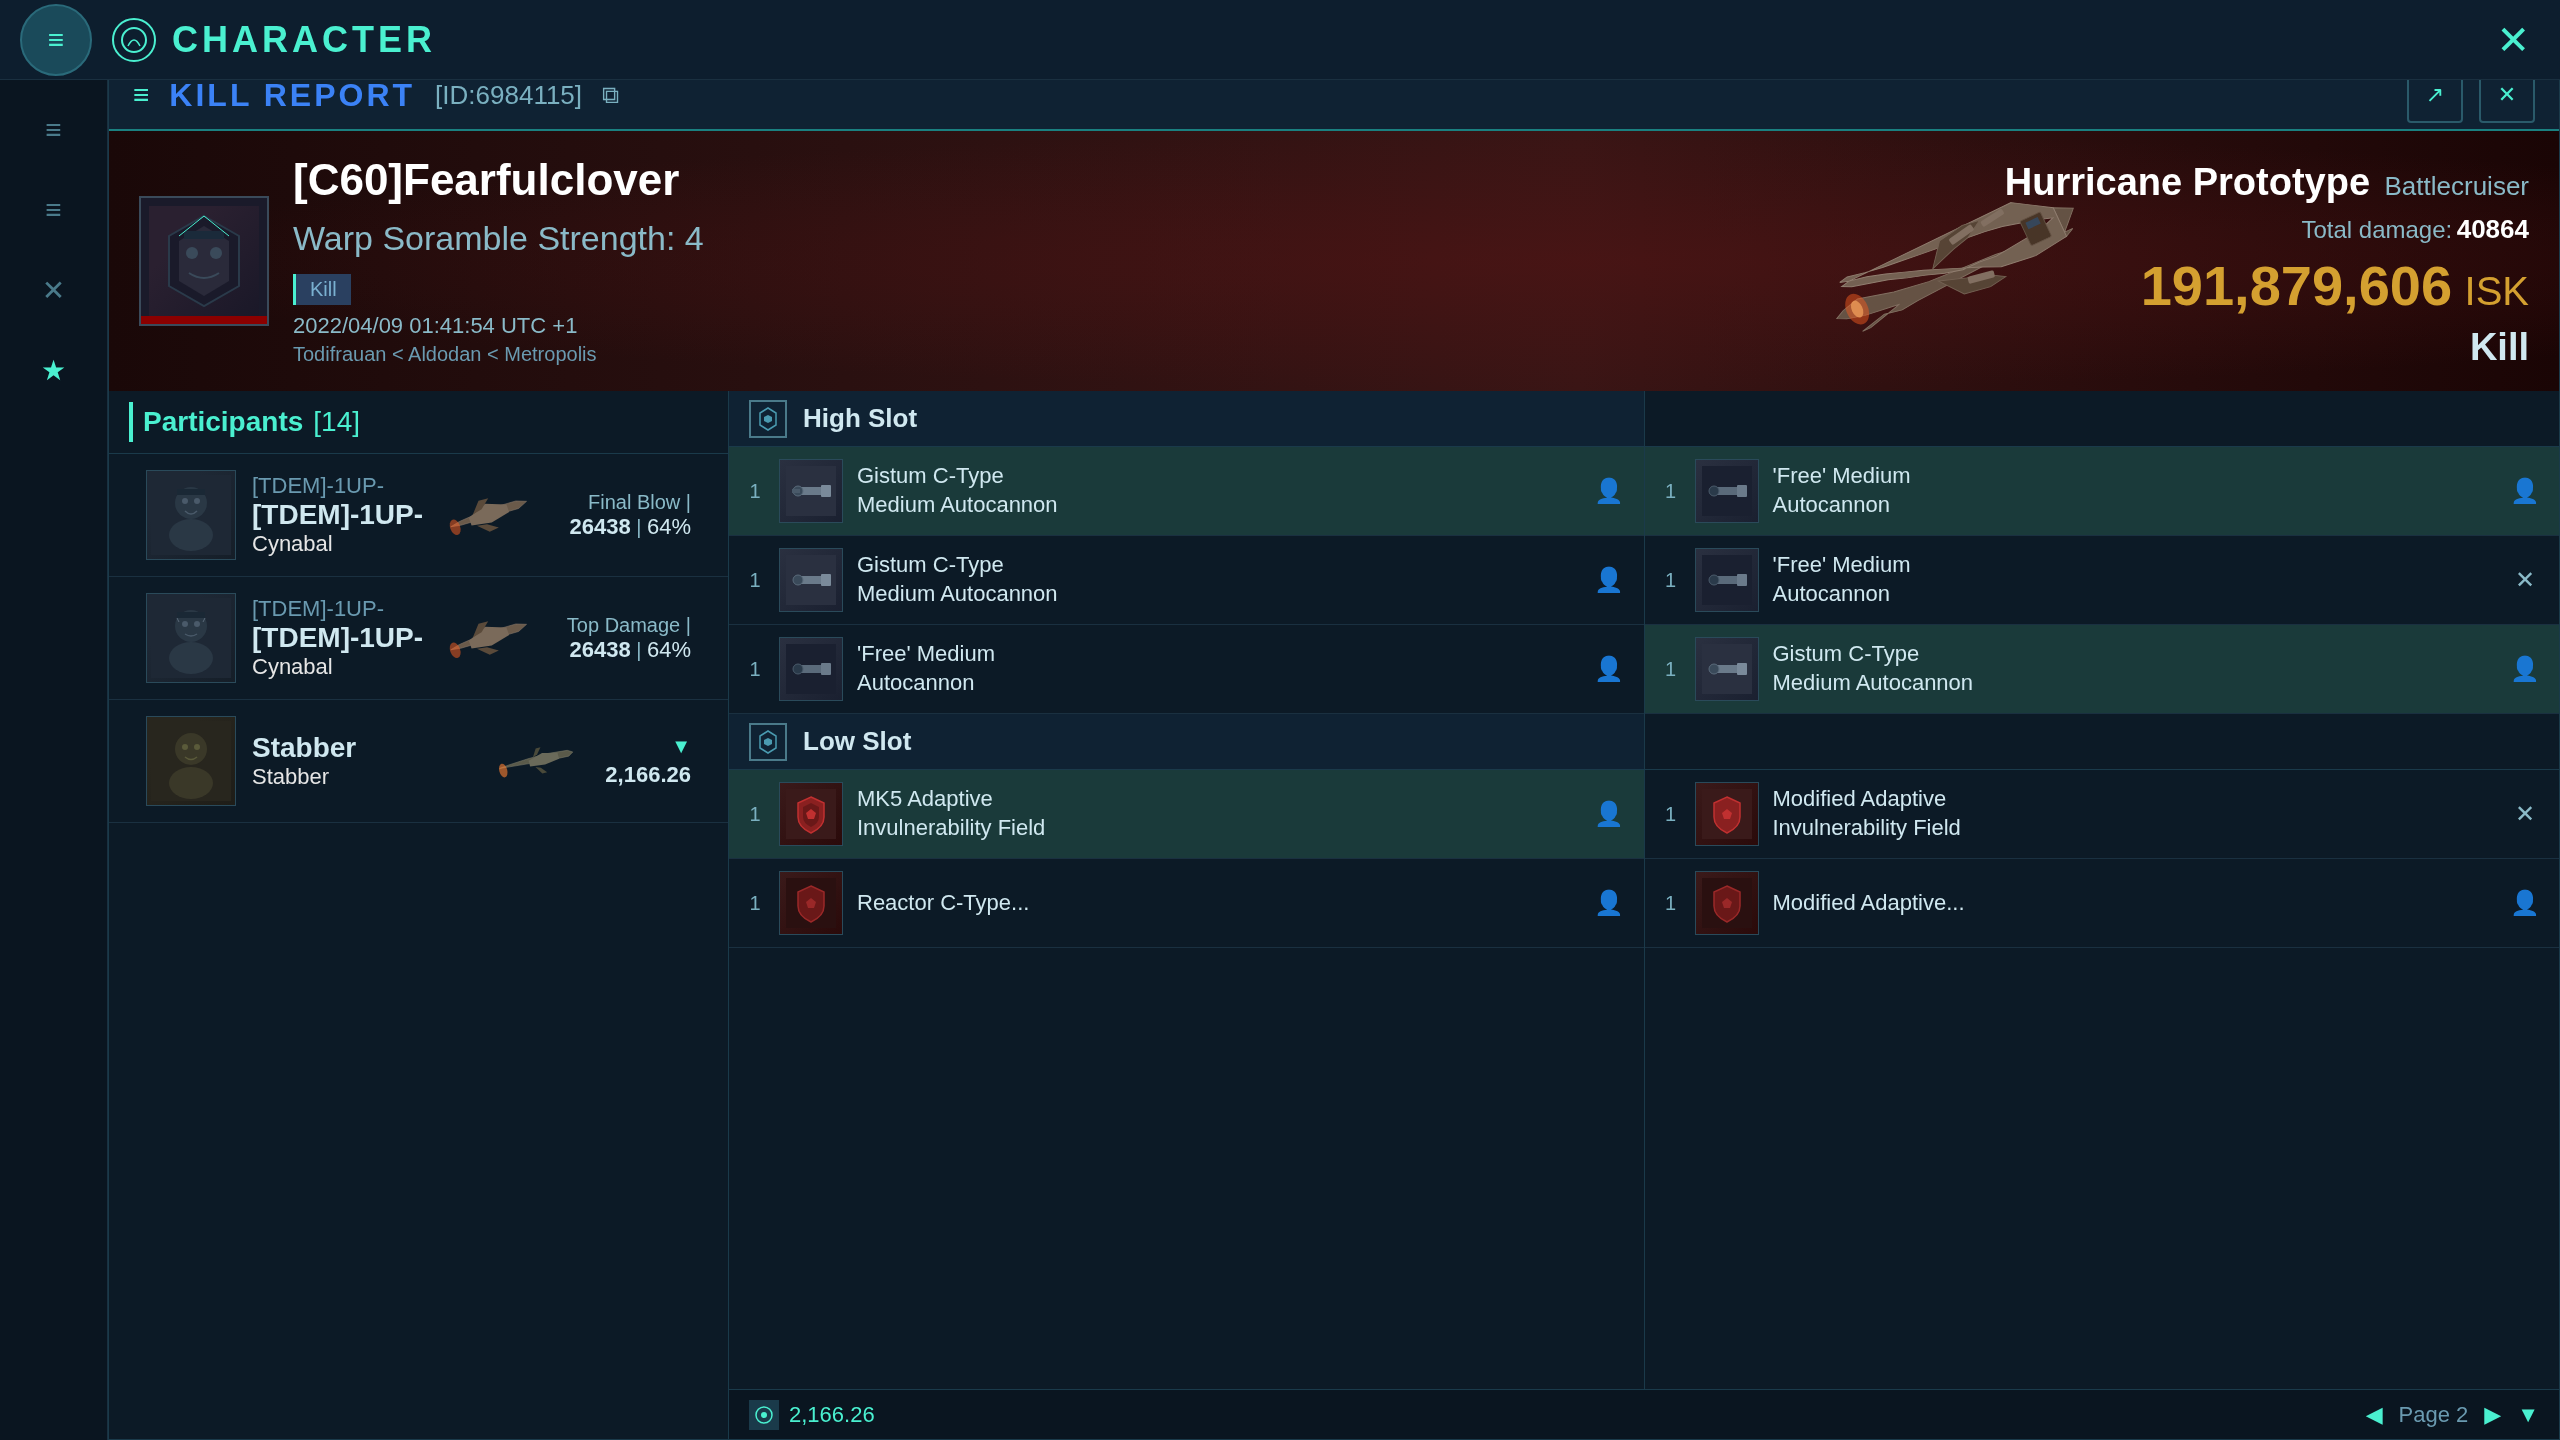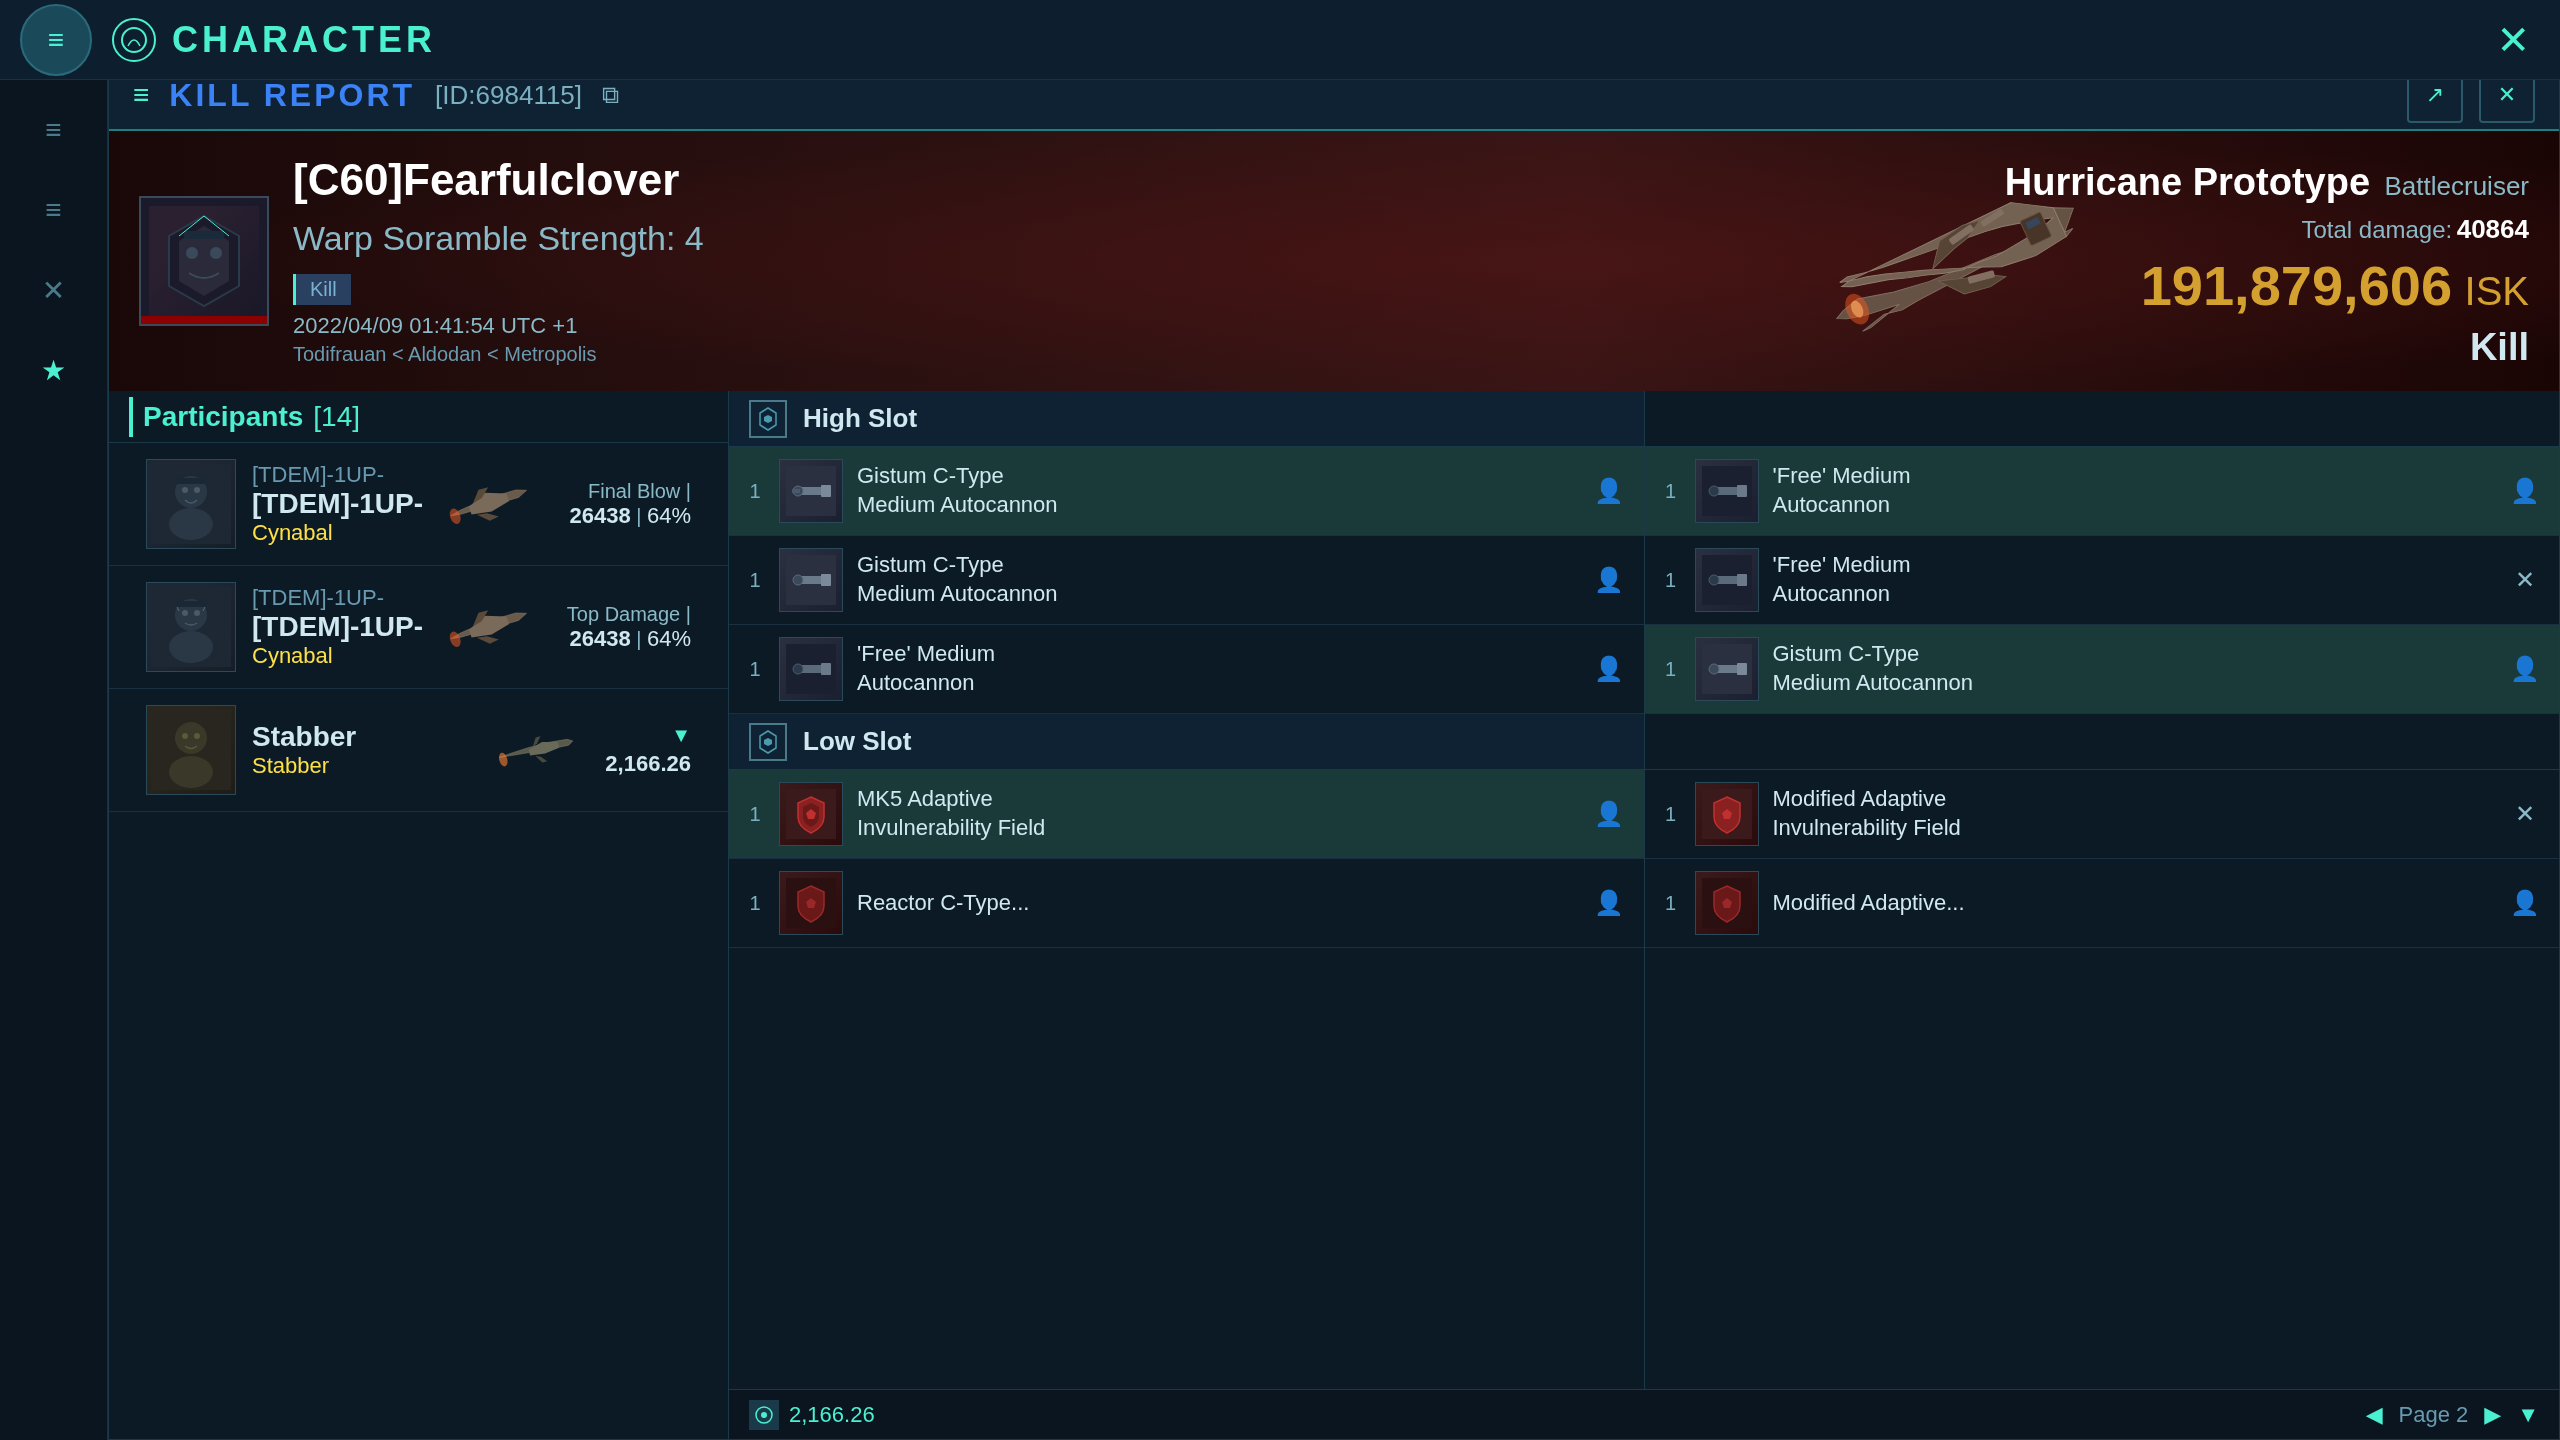--- a/index.html
+++ b/index.html
@@ -339,21 +339,21 @@
     
     .participants-panel {
       width: 620px;
       flex-shrink: 0;
       background: #0c1a26;
       border-right: 1px solid #1a3a4a;
       overflow: hidden;
     }
 
     .panel-header {
-      height: 52px;
+      height: 63px;
       display: flex;
       align-items: center;
       padding: 0 20px;
       border-bottom: 1px solid #1a3a4a;
       gap: 10px;
     }
 
     .panel-header-accent {
       width: 4px;
       height: 40px;
@@ -402,21 +402,21 @@
       font-size: 22px;
     }
 
     .p-name {
       color: #d0e8f0;
       font-size: 28px;
       font-weight: bold;
     }
 
     .p-ship {
-      color: #fde047;
+      color: #e5e5e5;
       font-size: 22px;
     }
 
     .p-stats {
       text-align: right;
       color: #8abac8;
       font-size: 22px;
     }
 
     .p-role {

